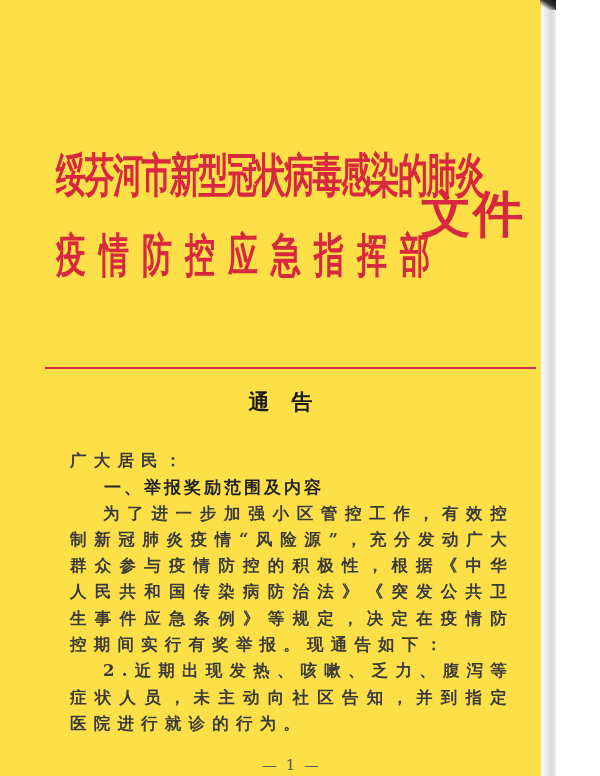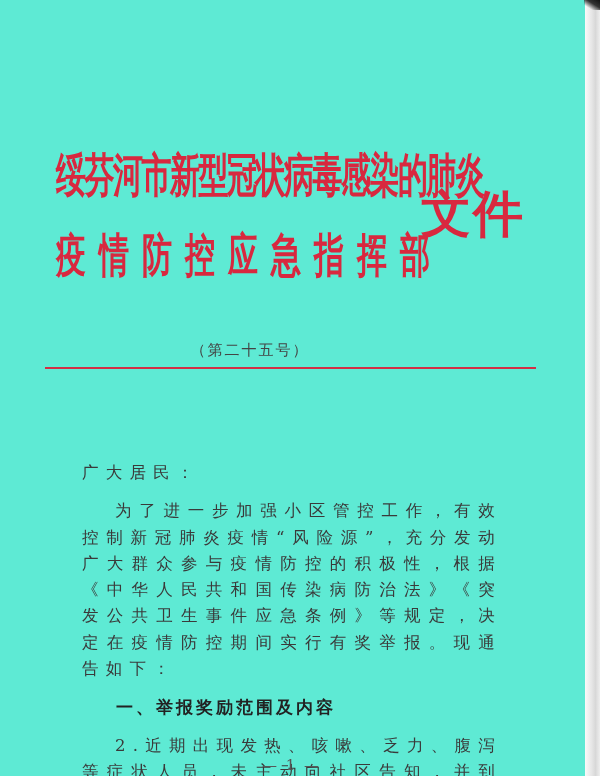--- a/index.html
+++ b/index.html
@@ -10,22 +10,22 @@
     body {
       width: 600px;
       height: 776px;
       position: relative;
       overflow: hidden;
       font-family: "DejaVu Serif", "Liberation Serif", serif;
     }
     .page {
       position: absolute;
       left: 0; top: 0;
-      width: 600px; height: 776px;
-      background: #5eead4;
+      width: 556px; height: 776px;
+      background: #fde047;
     }
     .edge-shadow {
       position: absolute;
       right: 0; top: 0;
       width: 15px; height: 776px;
       background: linear-gradient(to right, #fafafa 0%, #e6e6e6 45%, #d8d8d8 70%, #eeeeee 100%);
     }
     .edge-corner {
       position: absolute;
       right: 0; top: 0;
@@ -94,21 +94,22 @@
       position: absolute;
       left: 70px; top: 448px;
       width: 444px;
       font-size: 16.5px;
       line-height: 26.3px;
       color: #3a3a3a;
       letter-spacing: 7.2px;
       text-align: justify;
     }
     .body-text p {
-      margin: 12px;
+      margin: 0;
+      font-weight: bold;
     }
     .indent {
       text-indent: 2em;
     }
     .section-heading {
       font-family: "DejaVu Sans", "Liberation Sans", sans-serif;
       font-weight: bold;
       color: #222;
       letter-spacing: 3px;
       font-size: 17px;
@@ -125,28 +126,28 @@
   </style>
 </head>
 <body>
 
 <div class="page">
 
   <div class="issuer issuer-line1">绥芬河市新型冠状病毒感染的肺炎</div>
   <div class="issuer issuer-line2">疫情防控应急指挥部</div>
   <div class="doc-type">文件</div>
 
-  <div class="doc-number">（第二十五号）</div>
   <div class="red-rule"></div>
 
+  <div class="notice-title">通告</div>
 
   <div class="body-text">
     <p>广大居民：</p>
+    <p class="indent section-heading">一、举报奖励范围及内容</p>
     <p class="indent">为了进一步加强小区管控工作，有效控制新冠肺炎疫情“风险源”，充分发动广大群众参与疫情防控的积极性，根据《中华人民共和国传染病防治法》《突发公共卫生事件应急条例》等规定，决定在疫情防控期间实行有奖举报。现通告如下：</p>
-    <p class="indent section-heading">一、举报奖励范围及内容</p>
     <p class="indent">2.近期出现发热、咳嗽、乏力、腹泻等症状人员，未主动向社区告知，并到指定医院进行就诊的行为。</p>
   </div>
 
   <div class="page-number">— 1 —</div>
 
   <div class="edge-shadow"></div>
   <div class="edge-corner"></div>
 </div>
 
 </body></html>

